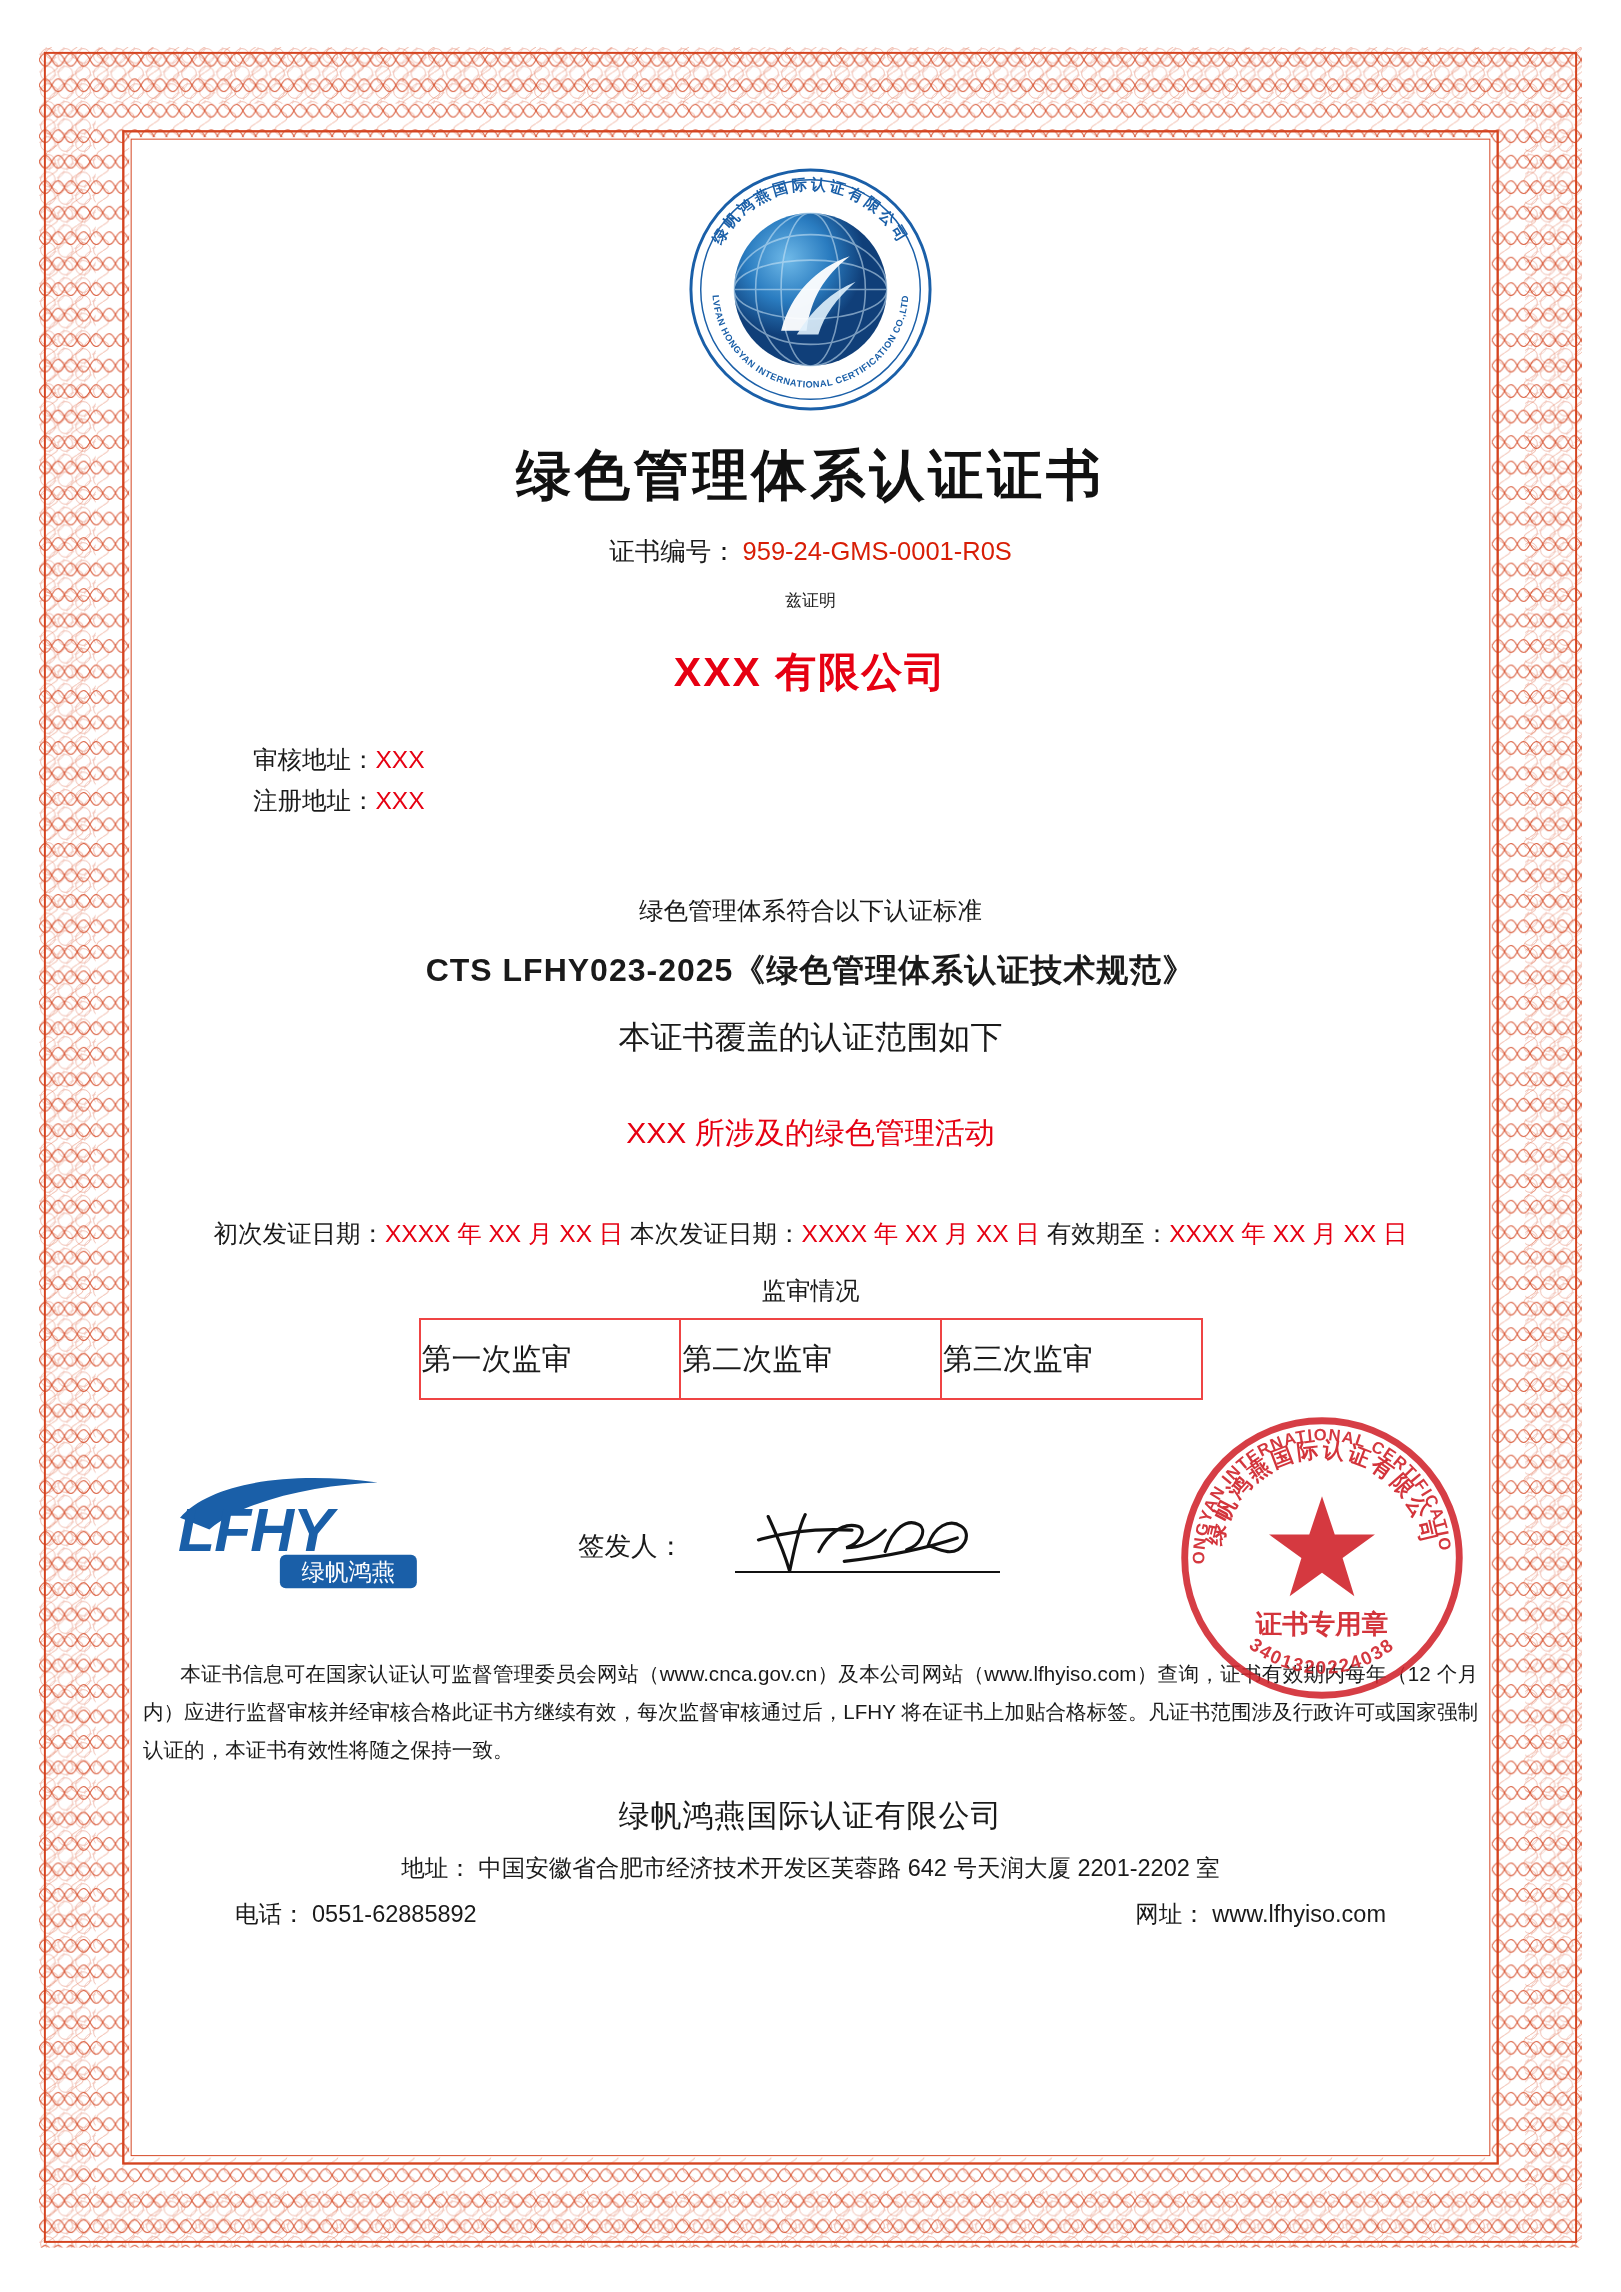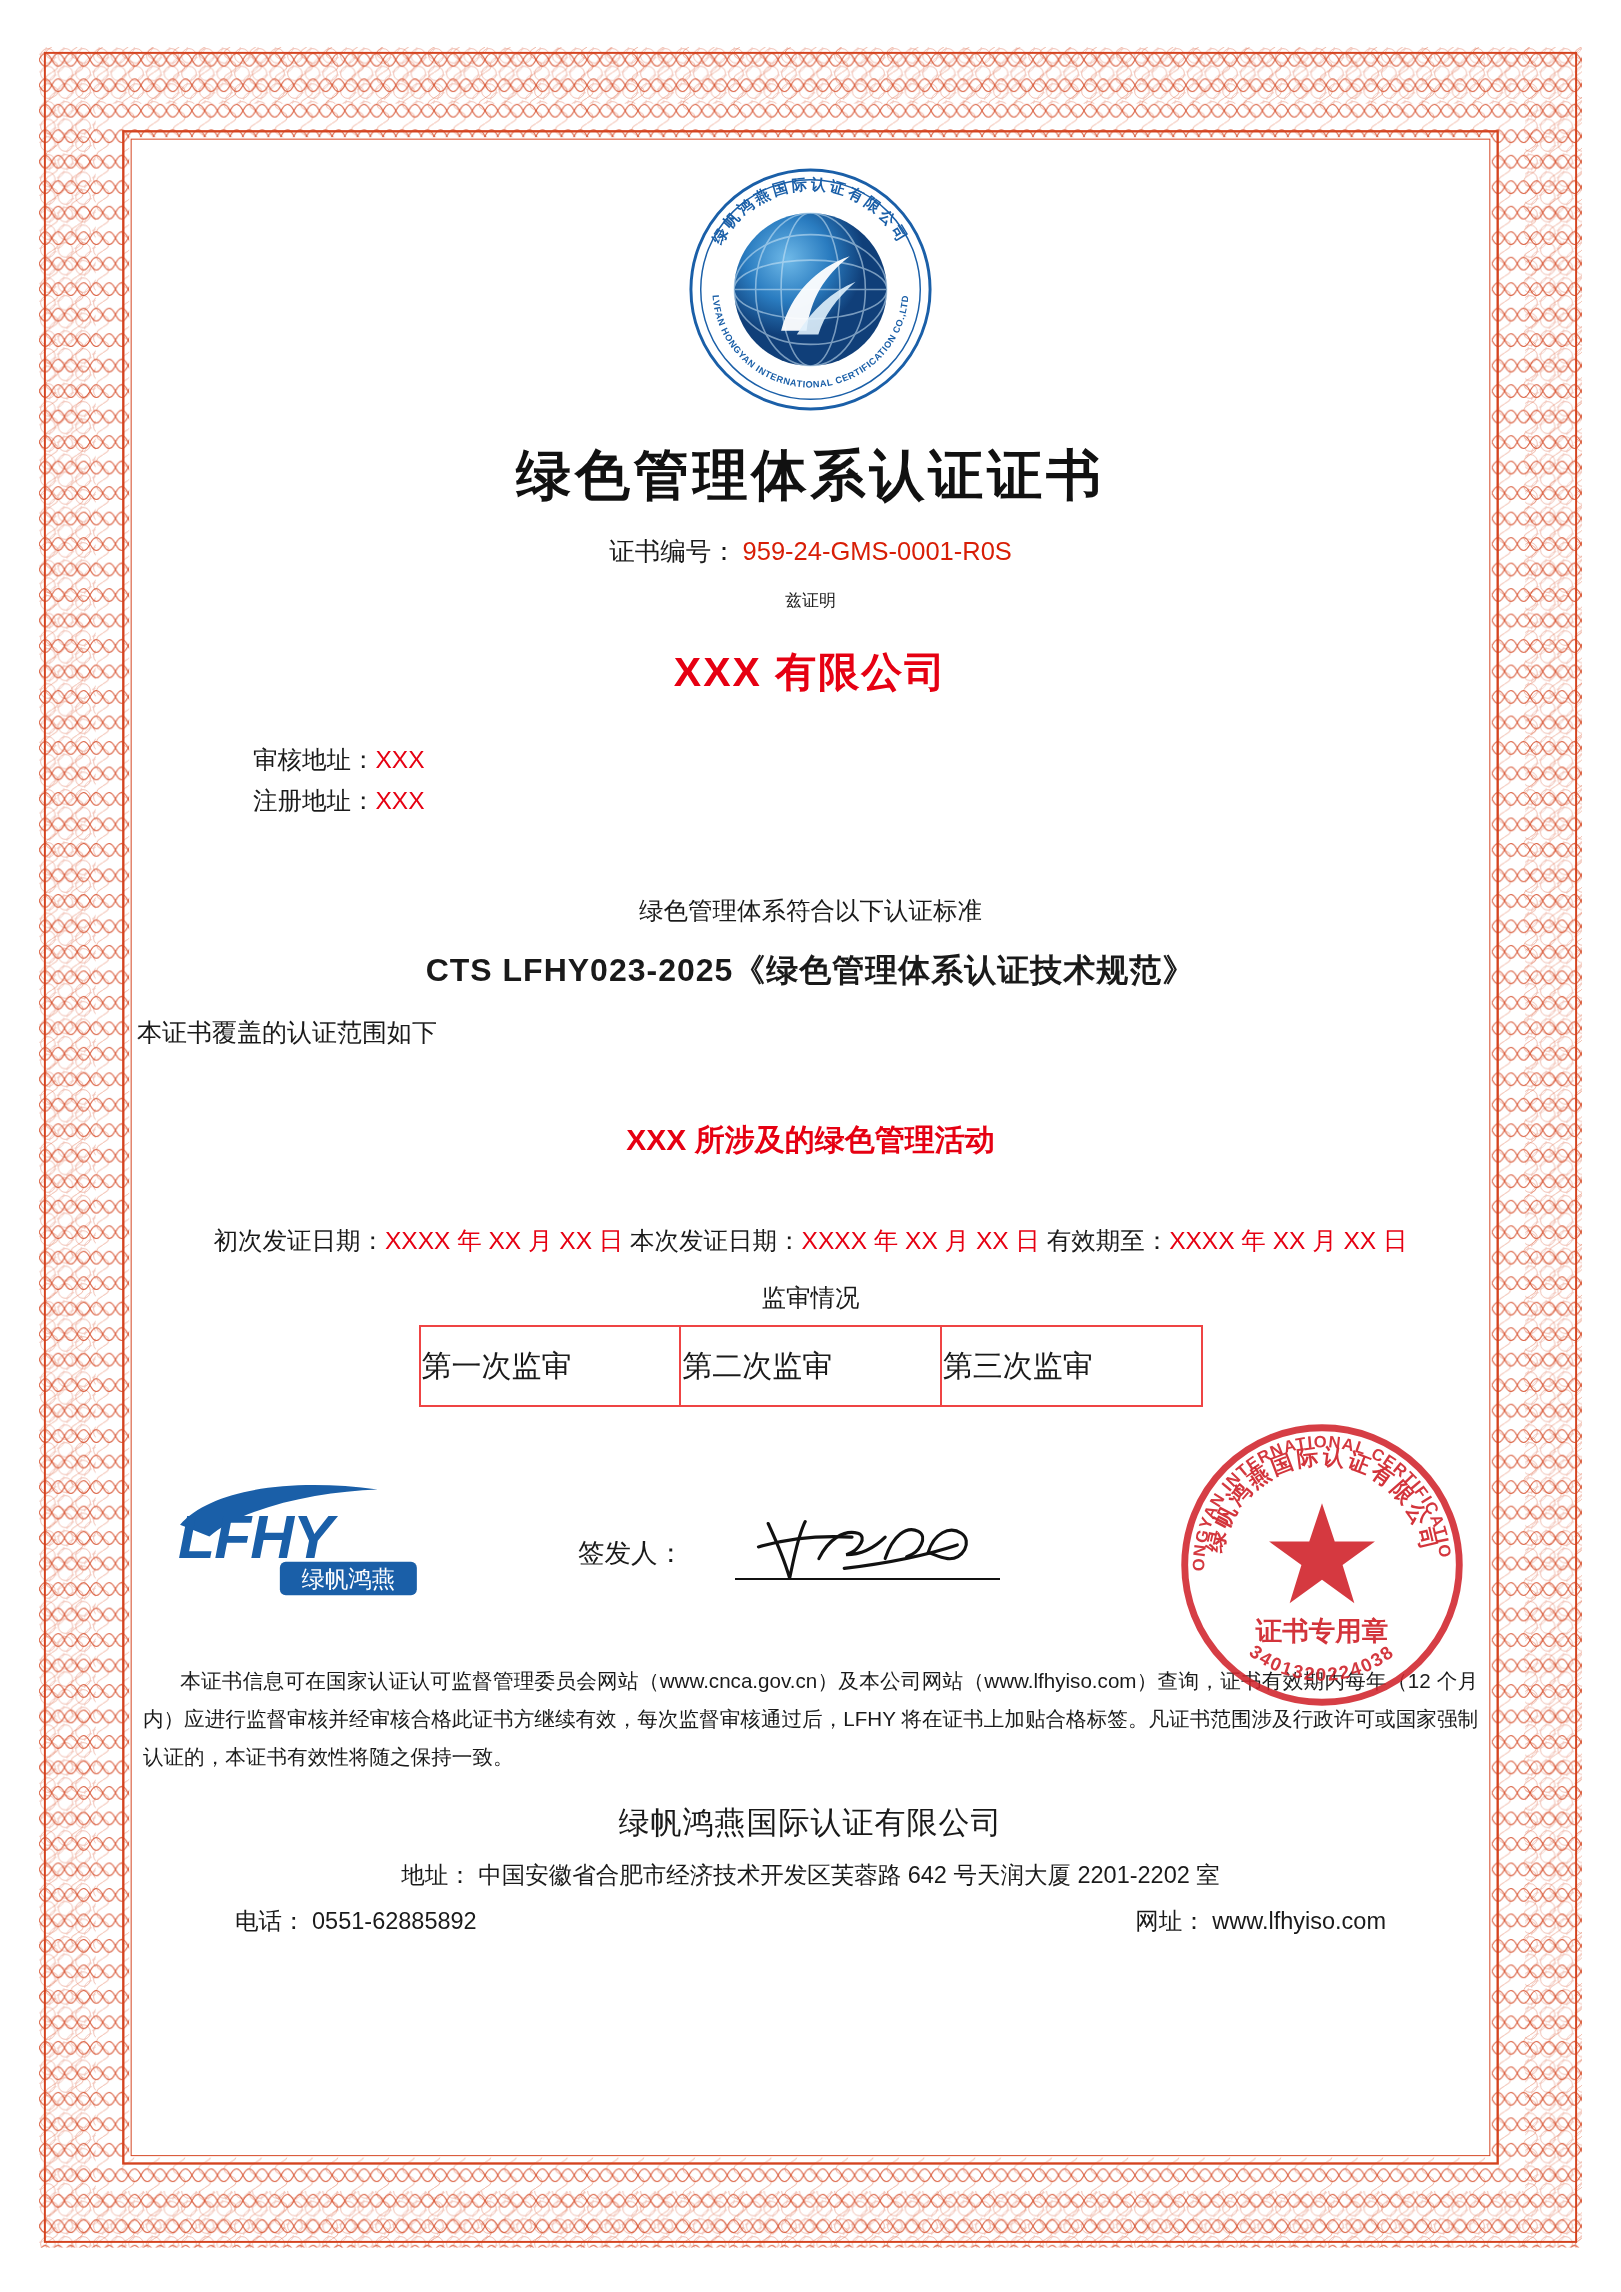--- a/index.html
+++ b/index.html
@@ -114,29 +114,30 @@
     margin-top: 72px;
   }
   .std-name {
     text-align: center;
     font-size: 32px;
     font-weight: bold;
     margin-top: 21.6px;
     letter-spacing: 1px;
   }
   .scope-intro {
-    font-size: 25px;
+    text-align: center;
+    font-size: 32px;
     margin-top: 23.5px;
   }
   .scope-text {
     text-align: center;
     font-size: 30px;
-    font-weight: bold;
+    font-weight: normal;
     color: #e60012;
-    margin-top: 71px;
+    margin-top: 53px;
   }
 
   .dates-line {
     text-align: center;
     font-size: 24.5px;
     margin-top: 63px;
     white-space: nowrap;
   }
   .date-value { color: #e60012; }
   .date-label { color: #1a1a1a; }

